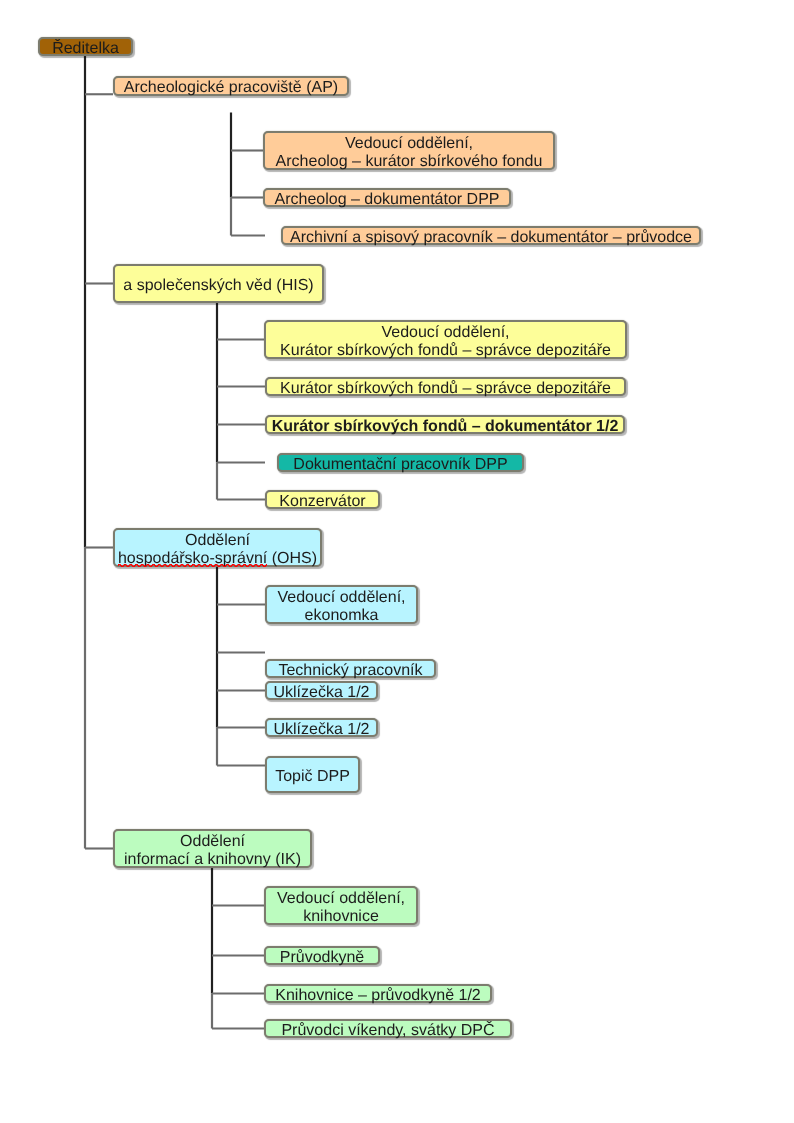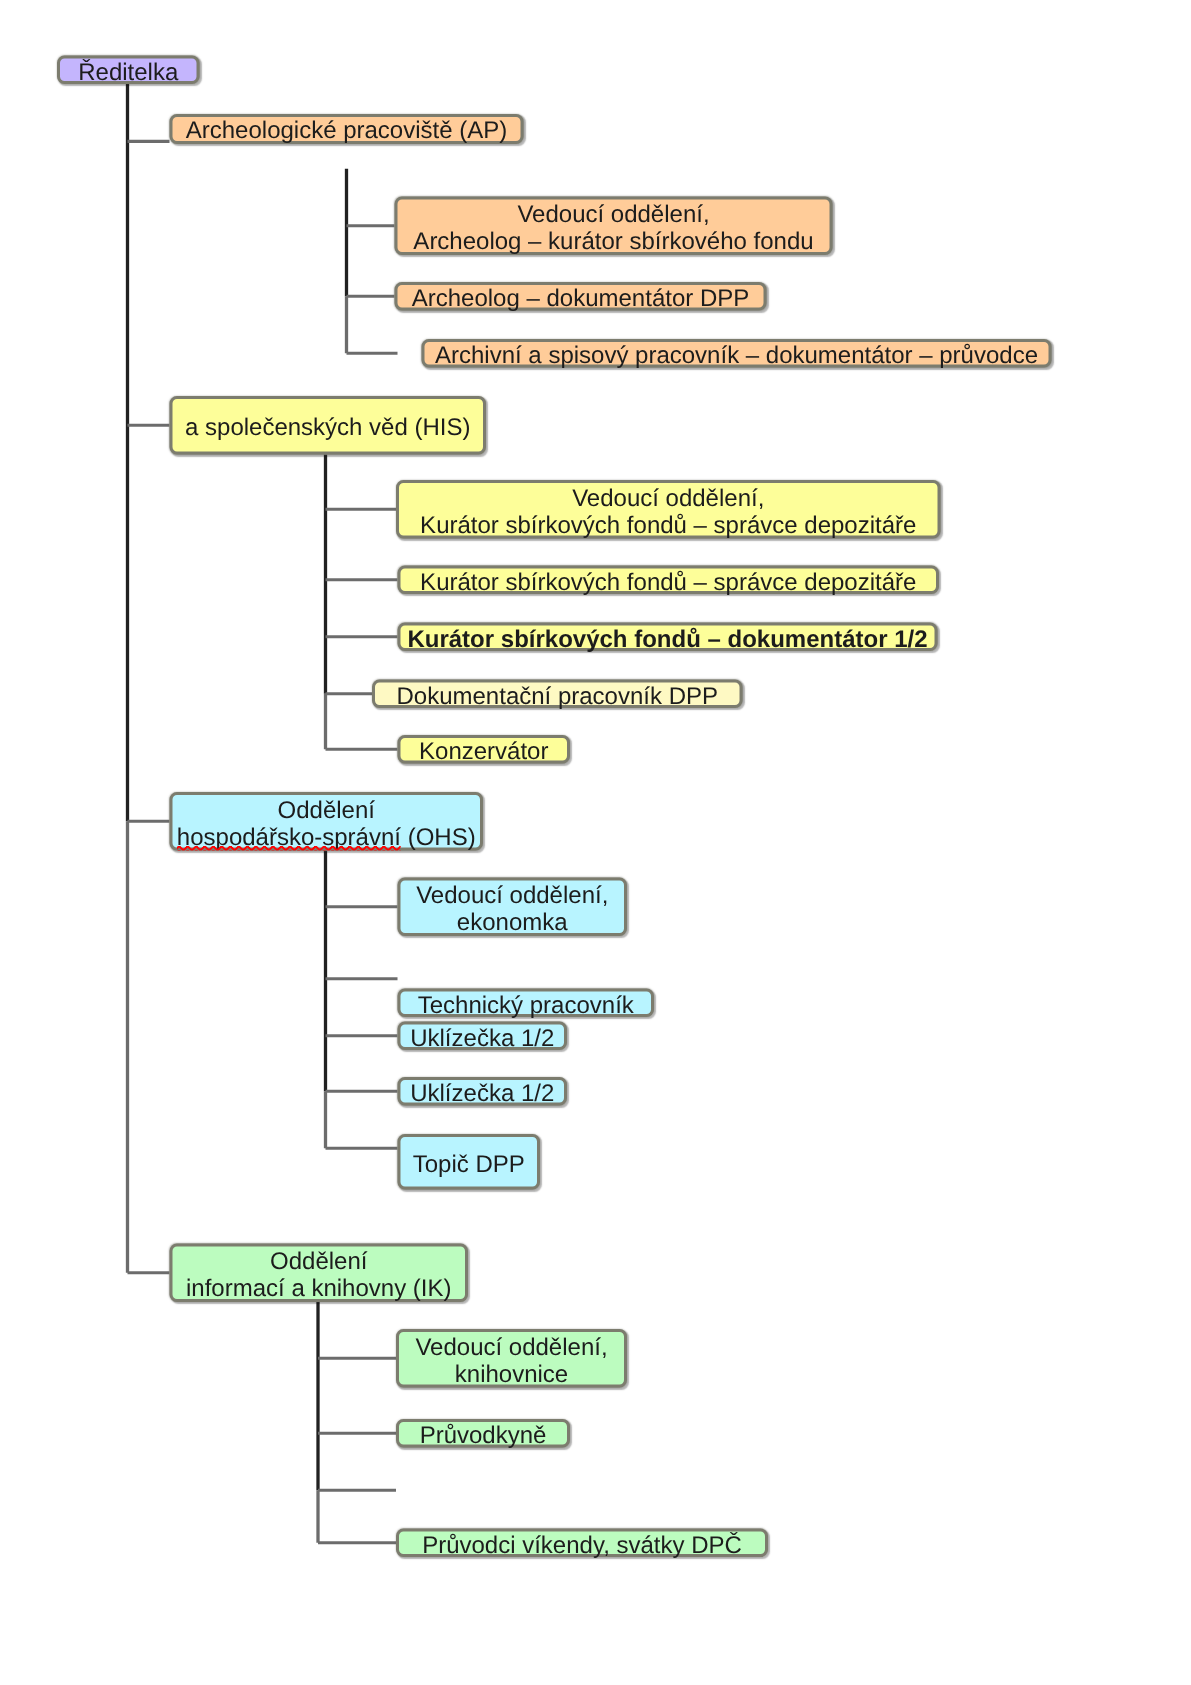--- a/index.html
+++ b/index.html
@@ -56,34 +56,35 @@
       <line x1="217" y1="727.5" x2="265" y2="727.5" stroke="#6c6c6c" stroke-width="2.1"></line>
       <line x1="217" y1="765.5" x2="265" y2="765.5" stroke="#6c6c6c" stroke-width="2.1"></line>
       <line x1="85" y1="848.5" x2="113" y2="848.5" stroke="#6c6c6c" stroke-width="2.1"></line>
       <line x1="212" y1="868" x2="212" y2="993.5" stroke="#212121" stroke-width="2.2"></line>
       <line x1="212" y1="993.5" x2="212" y2="1028.5" stroke="#6c6c6c" stroke-width="2.2"></line>
       <line x1="212" y1="905.5" x2="264" y2="905.5" stroke="#6c6c6c" stroke-width="2.1"></line>
       <line x1="212" y1="955.5" x2="264" y2="955.5" stroke="#6c6c6c" stroke-width="2.1"></line>
       <line x1="212" y1="993.5" x2="264" y2="993.5" stroke="#6c6c6c" stroke-width="2.1"></line>
       <line x1="212" y1="1028.5" x2="264" y2="1028.5" stroke="#6c6c6c" stroke-width="2.1"></line>
     </svg>
-<div class="node" style="left: 38px; top: 37px; width: 95px; height: 19px; background: #c4b5fd;"><span class="label"><span class="line">Ředitelka</span></span></div>
+<div class="node" style="left: 38px; top: 37px; width: 95px; height: 19px; background: #a16207;"><span class="label"><span class="line">Ředitelka</span></span></div>
     <div class="node" style="left: 113px; top: 76px; width: 236px; height: 20px; background: rgb(255, 204, 153);"><span class="label"><span class="line">Archeologické pracoviště (AP)</span></span></div>
     <div class="node" style="left: 263px; top: 131px; width: 292px; height: 39px; background: rgb(255, 204, 153);"><span class="label"><span class="line">Vedoucí oddělení,</span><span class="line">Archeolog – kurátor sbírkového fondu</span></span></div>
     <div class="node" style="left: 263px; top: 188px; width: 248px; height: 19px; background: rgb(255, 204, 153);"><span class="label"><span class="line">Archeolog – dokumentátor DPP</span></span></div>
     <div class="node" style="left: 281px; top: 226px; width: 420px; height: 19px; background: rgb(255, 204, 153);"><span class="label"><span class="line">Archivní a spisový pracovník – dokumentátor – průvodce</span></span></div>
     <div class="node" style="left: 113px; top: 264px; width: 211px; height: 39px; background: rgb(253, 254, 153);"><span class="label"><span class="line">a společenských věd (HIS)</span></span></div>
     <div class="node" style="left: 264px; top: 320px; width: 363px; height: 39px; background: rgb(253, 254, 153);"><span class="label"><span class="line">Vedoucí oddělení,</span><span class="line">Kurátor sbírkových fondů – správce depozitáře</span></span></div>
     <div class="node" style="left: 265px; top: 377px; width: 361px; height: 19px; background: rgb(253, 254, 153);"><span class="label"><span class="line">Kurátor sbírkových fondů – správce depozitáře</span></span></div>
     <div class="node" style="left: 265px; top: 415px; width: 360px; height: 19px; background: rgb(253, 254, 153); font-weight: bold;"><span class="label"><span class="line">Kurátor sbírkových fondů – dokumentátor 1/2</span></span></div>
-    <div class="node" style="left: 248px; top: 453px; width: 247px; height: 19px; background: #fef9c3;"><span class="label"><span class="line">Dokumentační pracovník DPP</span></span></div>
+    <div class="node" style="left: 277px; top: 453px; width: 247px; height: 19px; background: #14b8a6;"><span class="label"><span class="line">Dokumentační pracovník DPP</span></span></div>
     <div class="node" style="left: 265px; top: 490px; width: 115px; height: 19px; background: rgb(253, 254, 153);"><span class="label"><span class="line">Konzervátor</span></span></div>
     <div class="node" style="left: 113px; top: 528px; width: 209px; height: 39px; background: rgb(184, 244, 255);"><span class="label"><span class="line">Oddělení</span><span class="line"><span class="spell">hospodářsko-správní</span> (OHS)</span></span></div>
     <div class="node" style="left: 265px; top: 585px; width: 153px; height: 39px; background: rgb(184, 244, 255);"><span class="label"><span class="line">Vedoucí oddělení,</span><span class="line">ekonomka</span></span></div>
     <div class="node" style="left: 265px; top: 659px; width: 171px; height: 19px; background: rgb(184, 244, 255);"><span class="label"><span class="line">Technický pracovník</span></span></div>
     <div class="node" style="left: 265px; top: 681px; width: 113px; height: 19px; background: rgb(184, 244, 255);"><span class="label"><span class="line">Uklízečka 1/2</span></span></div>
     <div class="node" style="left: 265px; top: 718px; width: 113px; height: 19px; background: rgb(184, 244, 255);"><span class="label"><span class="line">Uklízečka 1/2</span></span></div>
     <div class="node" style="left: 265px; top: 756px; width: 95px; height: 37px; background: rgb(184, 244, 255);"><span class="label"><span class="line">Topič DPP</span></span></div>
     <div class="node" style="left: 113px; top: 829px; width: 199px; height: 39px; background: rgb(188, 252, 191);"><span class="label"><span class="line">Oddělení</span><span class="line">informací a knihovny (IK)</span></span></div>
     <div class="node" style="left: 264px; top: 886px; width: 154px; height: 39px; background: rgb(188, 252, 191);"><span class="label"><span class="line">Vedoucí oddělení,</span><span class="line">knihovnice</span></span></div>
     <div class="node" style="left: 264px; top: 946px; width: 116px; height: 19px; background: rgb(188, 252, 191);"><span class="label"><span class="line">Průvodkyně</span></span></div>
+    <div class="node" style="left: 264px; top: 984px; width: 228px; height: 19px; background: rgb(188, 252, 191);"><span class="label"><span class="line">Knihovnice – průvodkyně 1/2</span></span></div>
     <div class="node" style="left: 264px; top: 1019px; width: 248px; height: 19px; background: rgb(188, 252, 191);"><span class="label"><span class="line">Průvodci víkendy, svátky DPČ</span></span></div>
   </div>
 
 </body></html>

